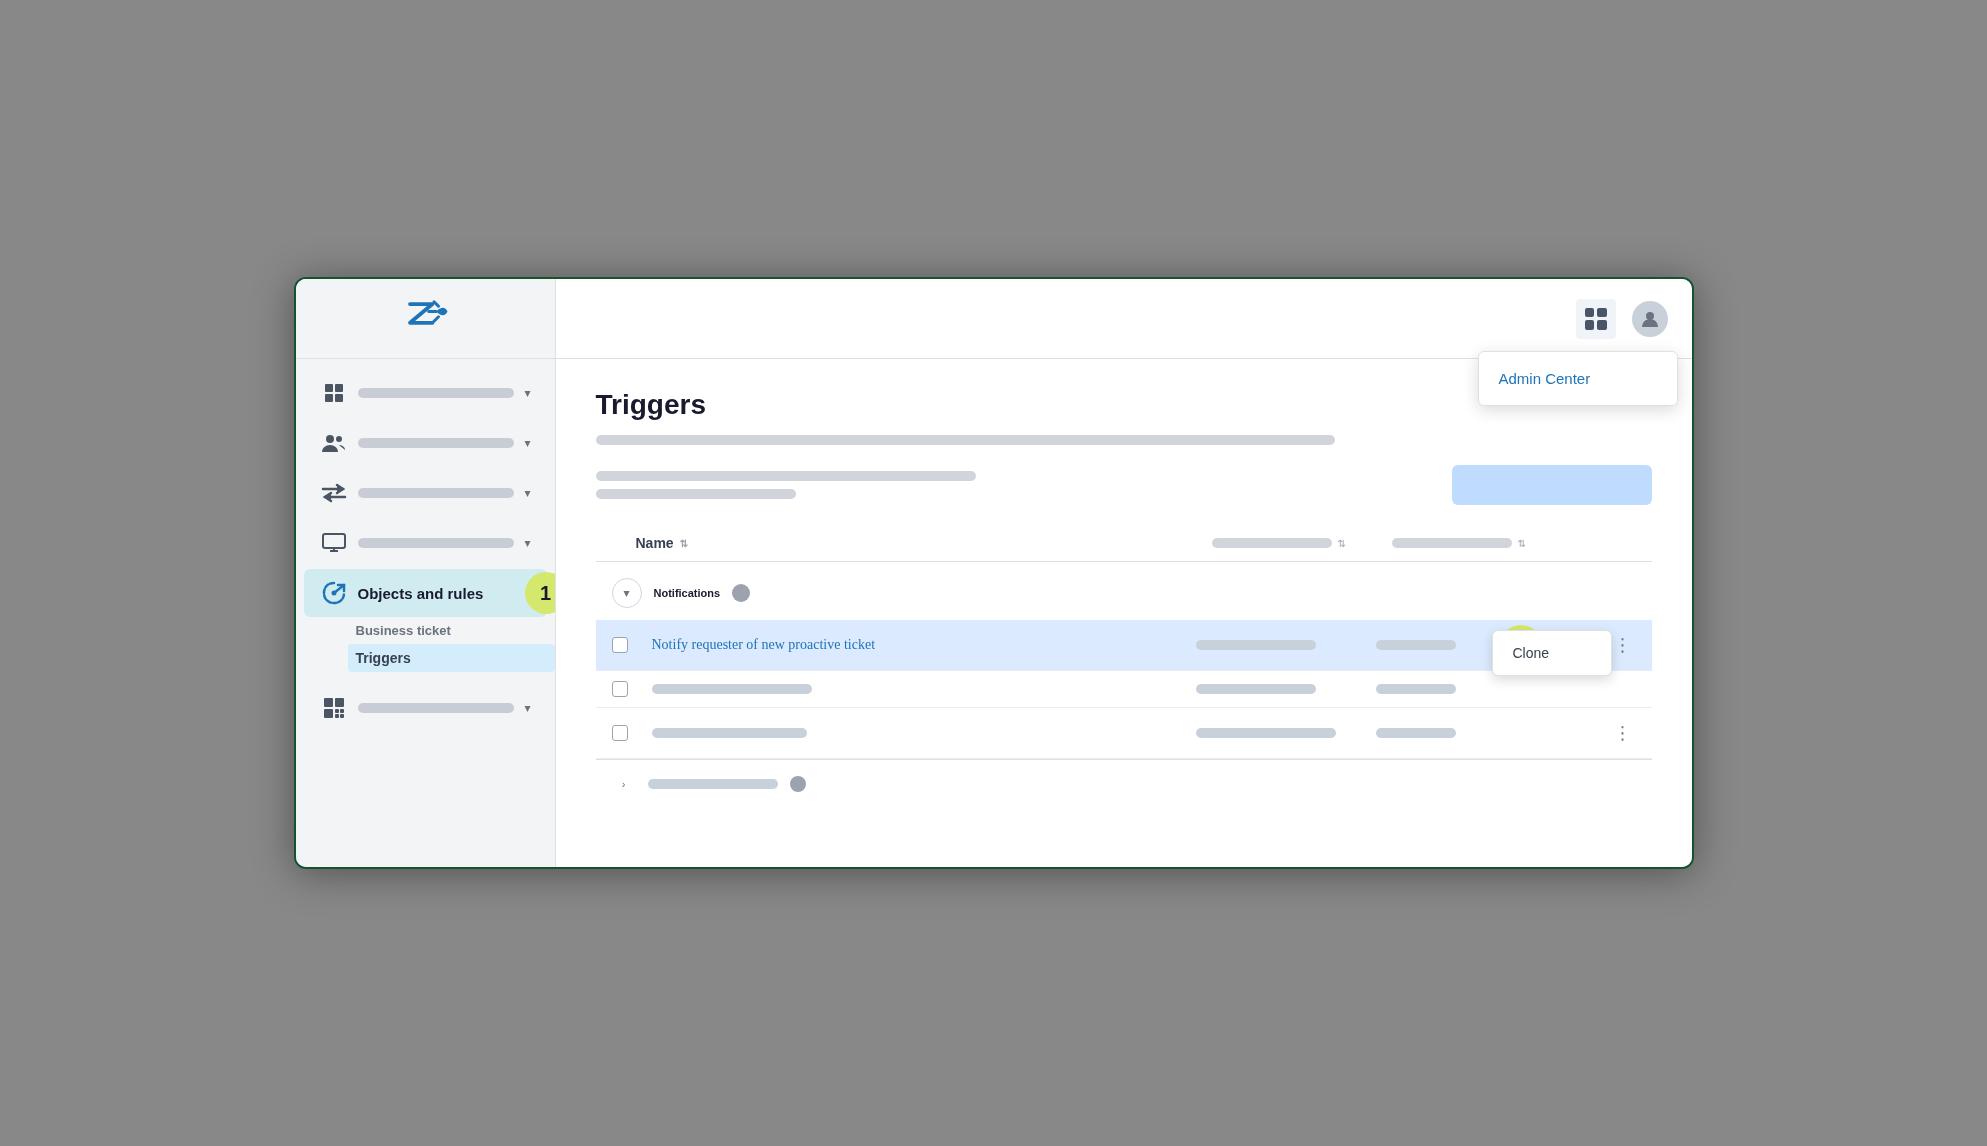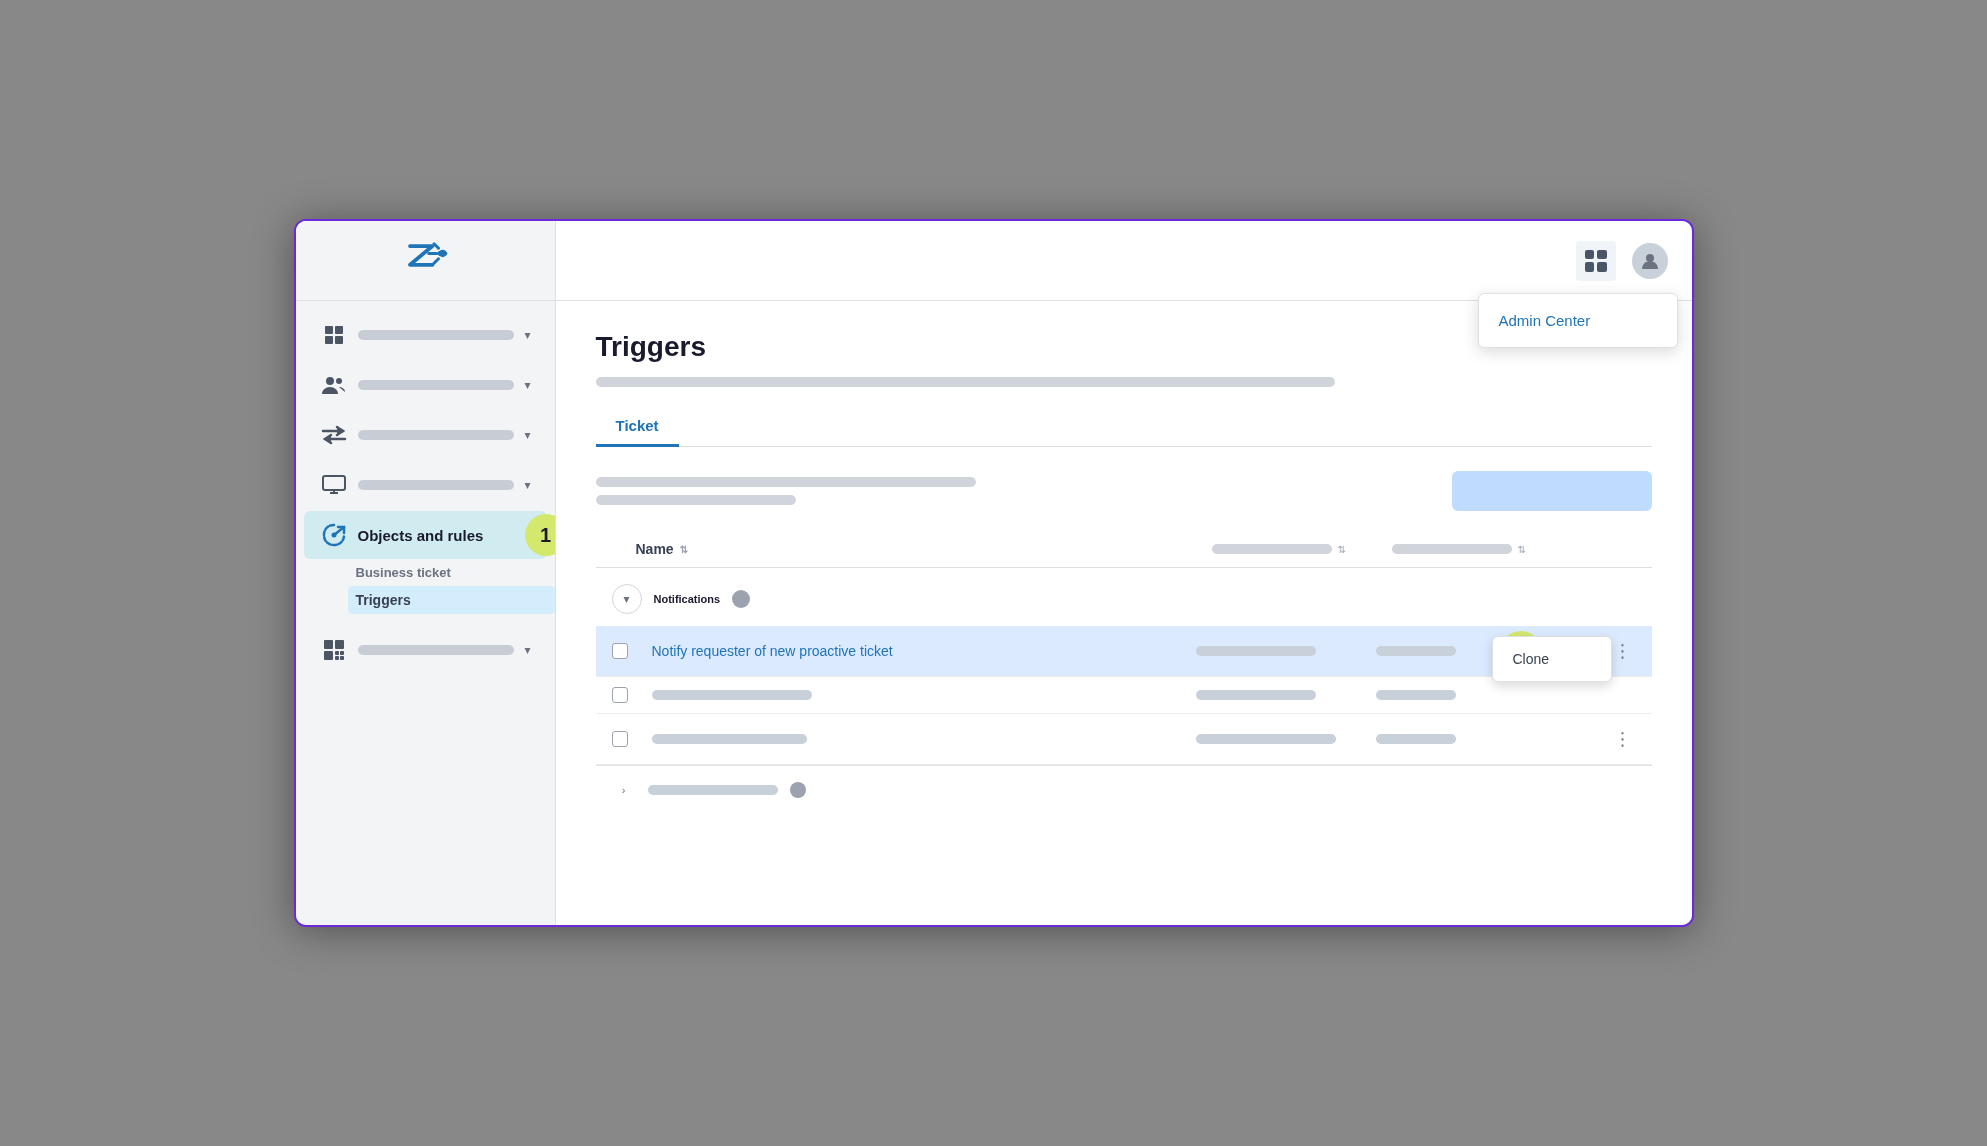--- a/index.html
+++ b/index.html
@@ -6,28 +6,28 @@
     body {
       background: #888;
       display: flex;
       align-items: center;
       justify-content: center;
       min-height: 100vh;
       font-family: -apple-system, BlinkMacSystemFont, 'Segoe UI', sans-serif;
     }
     .screen {
       width: 1400px;
-      height: 708px;
+      height: 592px;
       background: #7dd3fc;
       border-radius: 12px;
       overflow: hidden;
       display: flex;
       flex-direction: column;
       box-shadow: 0 4px 40px rgba(0,0,0,0.4);
-      border: 2px solid #6d28d9;
+      border: 2px solid #14532d;
     }
     
     .top-bar {
       height: 80px;
       background: #fff;
       display: flex;
       align-items: center;
       justify-content: space-between;
       padding: 0 24px 0 0;
       border-bottom: 1px solid #e0e0e0;
@@ -288,20 +288,21 @@
       background: #9ca3af;
       border-radius: 50%;
     }
     
     .table-row {
       display: flex;
       align-items: center;
       padding: 10px 16px;
       border-bottom: 1px solid #e9edf0;
       gap: 0;
+      font-family: Liberation Serif, serif;
     }
     .table-row.highlighted {
       background: #dbeafe;
     }
     .row-checkbox {
       width: 40px;
       display: flex;
       align-items: center;
     }
     .row-name {
@@ -525,23 +526,20 @@
         <div class="nav-label-bar"></div>
         <span class="nav-chevron">▾</span>
       </div>
     </div>
 
     <div class="content">
 
       <div class="page-title">Triggers</div>
       <div class="loading-bar-full"></div>
 
-      <div class="tabs">
-        <div class="tab active">Ticket</div>
-      </div>
 
       <div class="toolbar">
         <div class="toolbar-left">
           <div class="toolbar-bar-long"></div>
           <div class="toolbar-bar-short"></div>
         </div>
         <div class="toolbar-btn"></div>
       </div>
 
       <div class="table-header">

